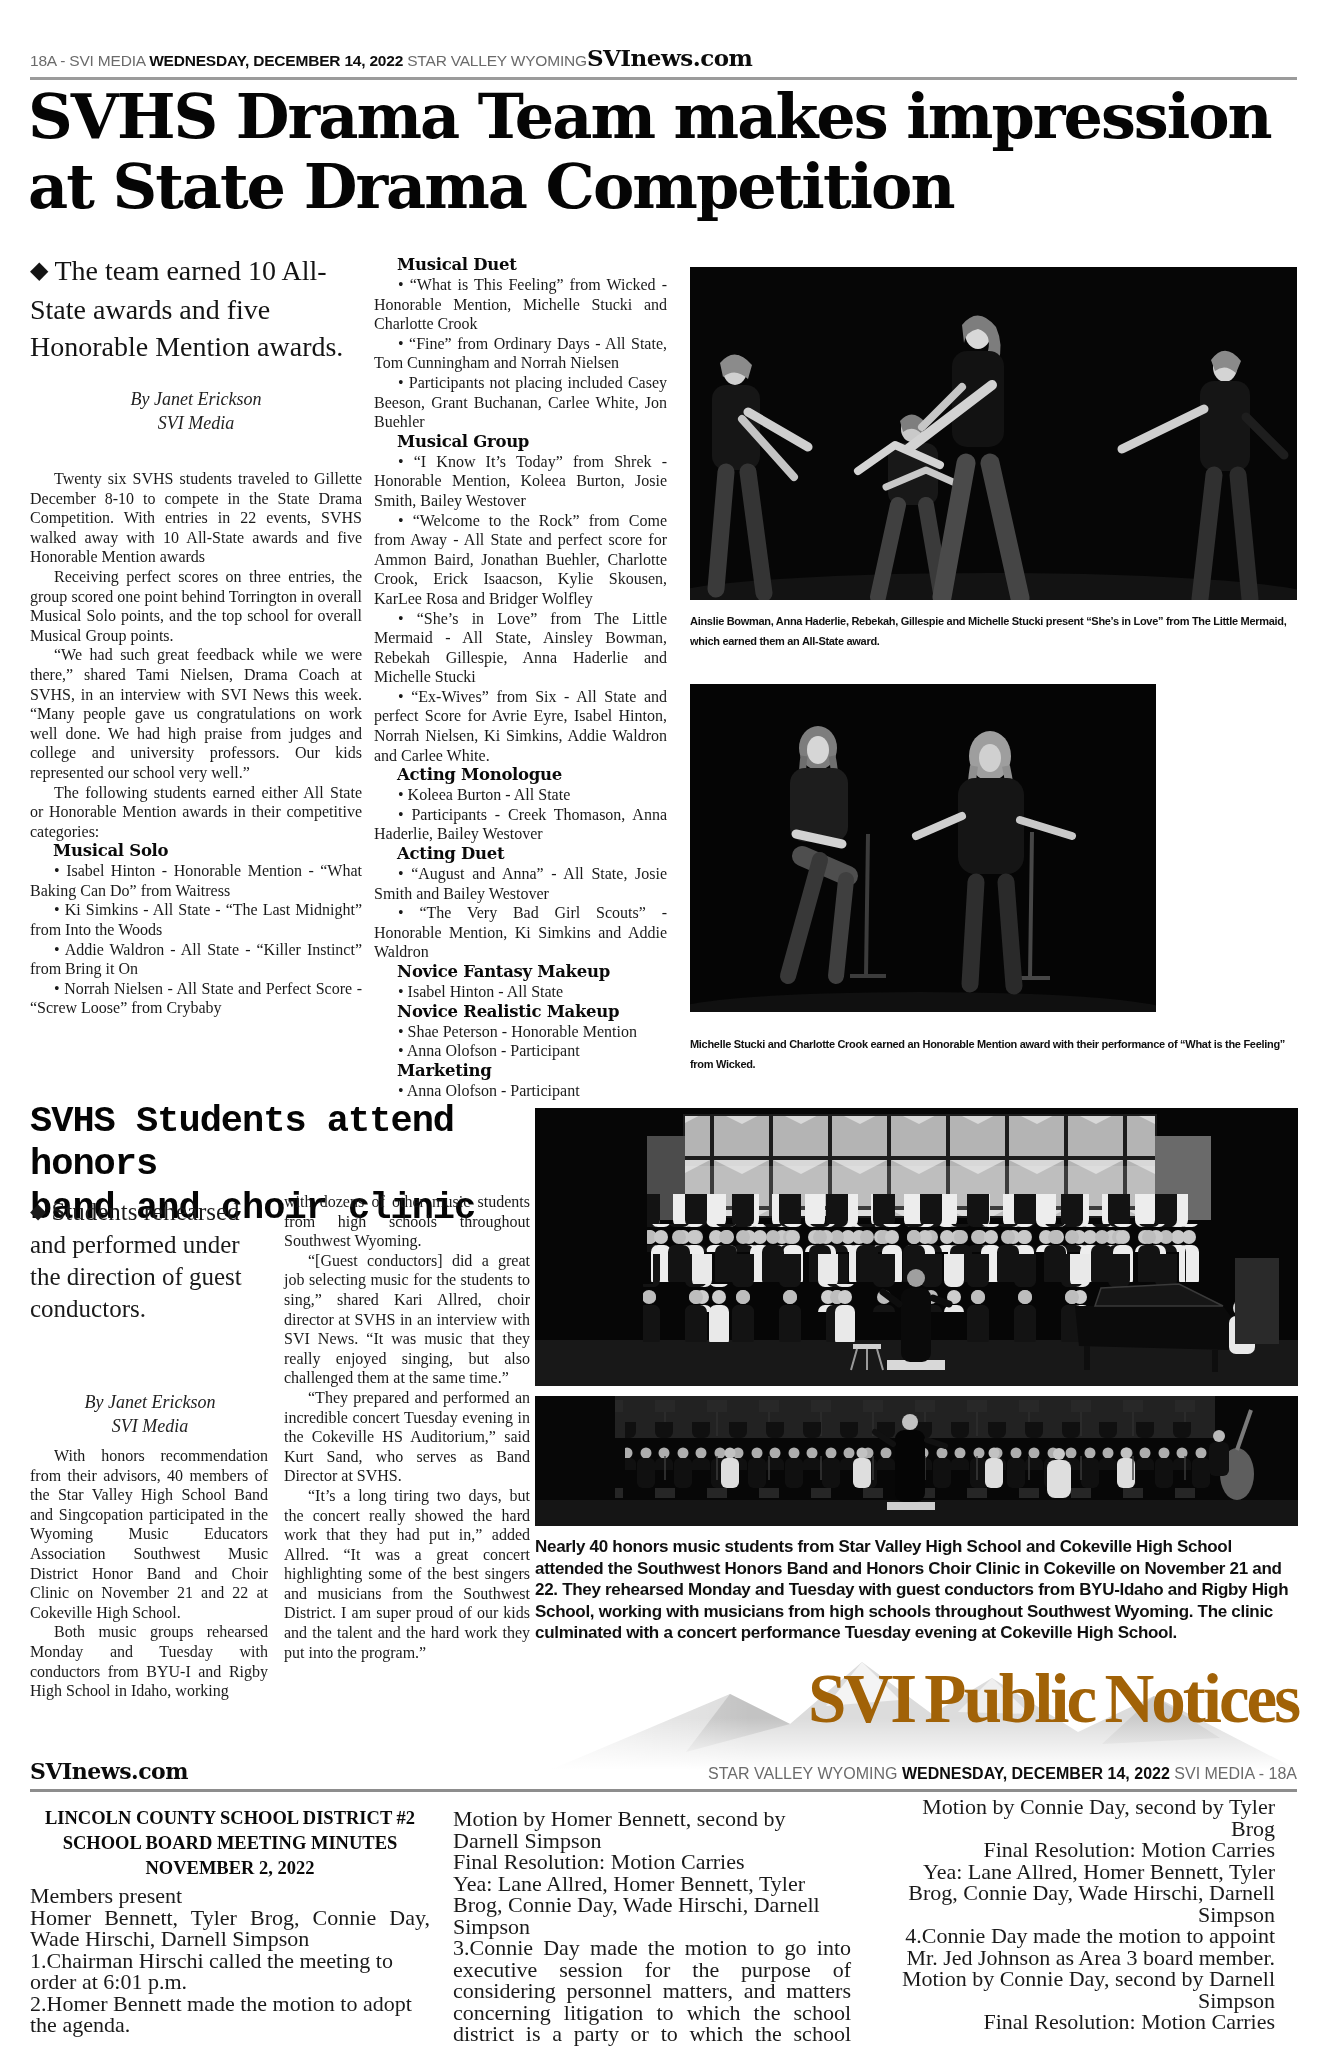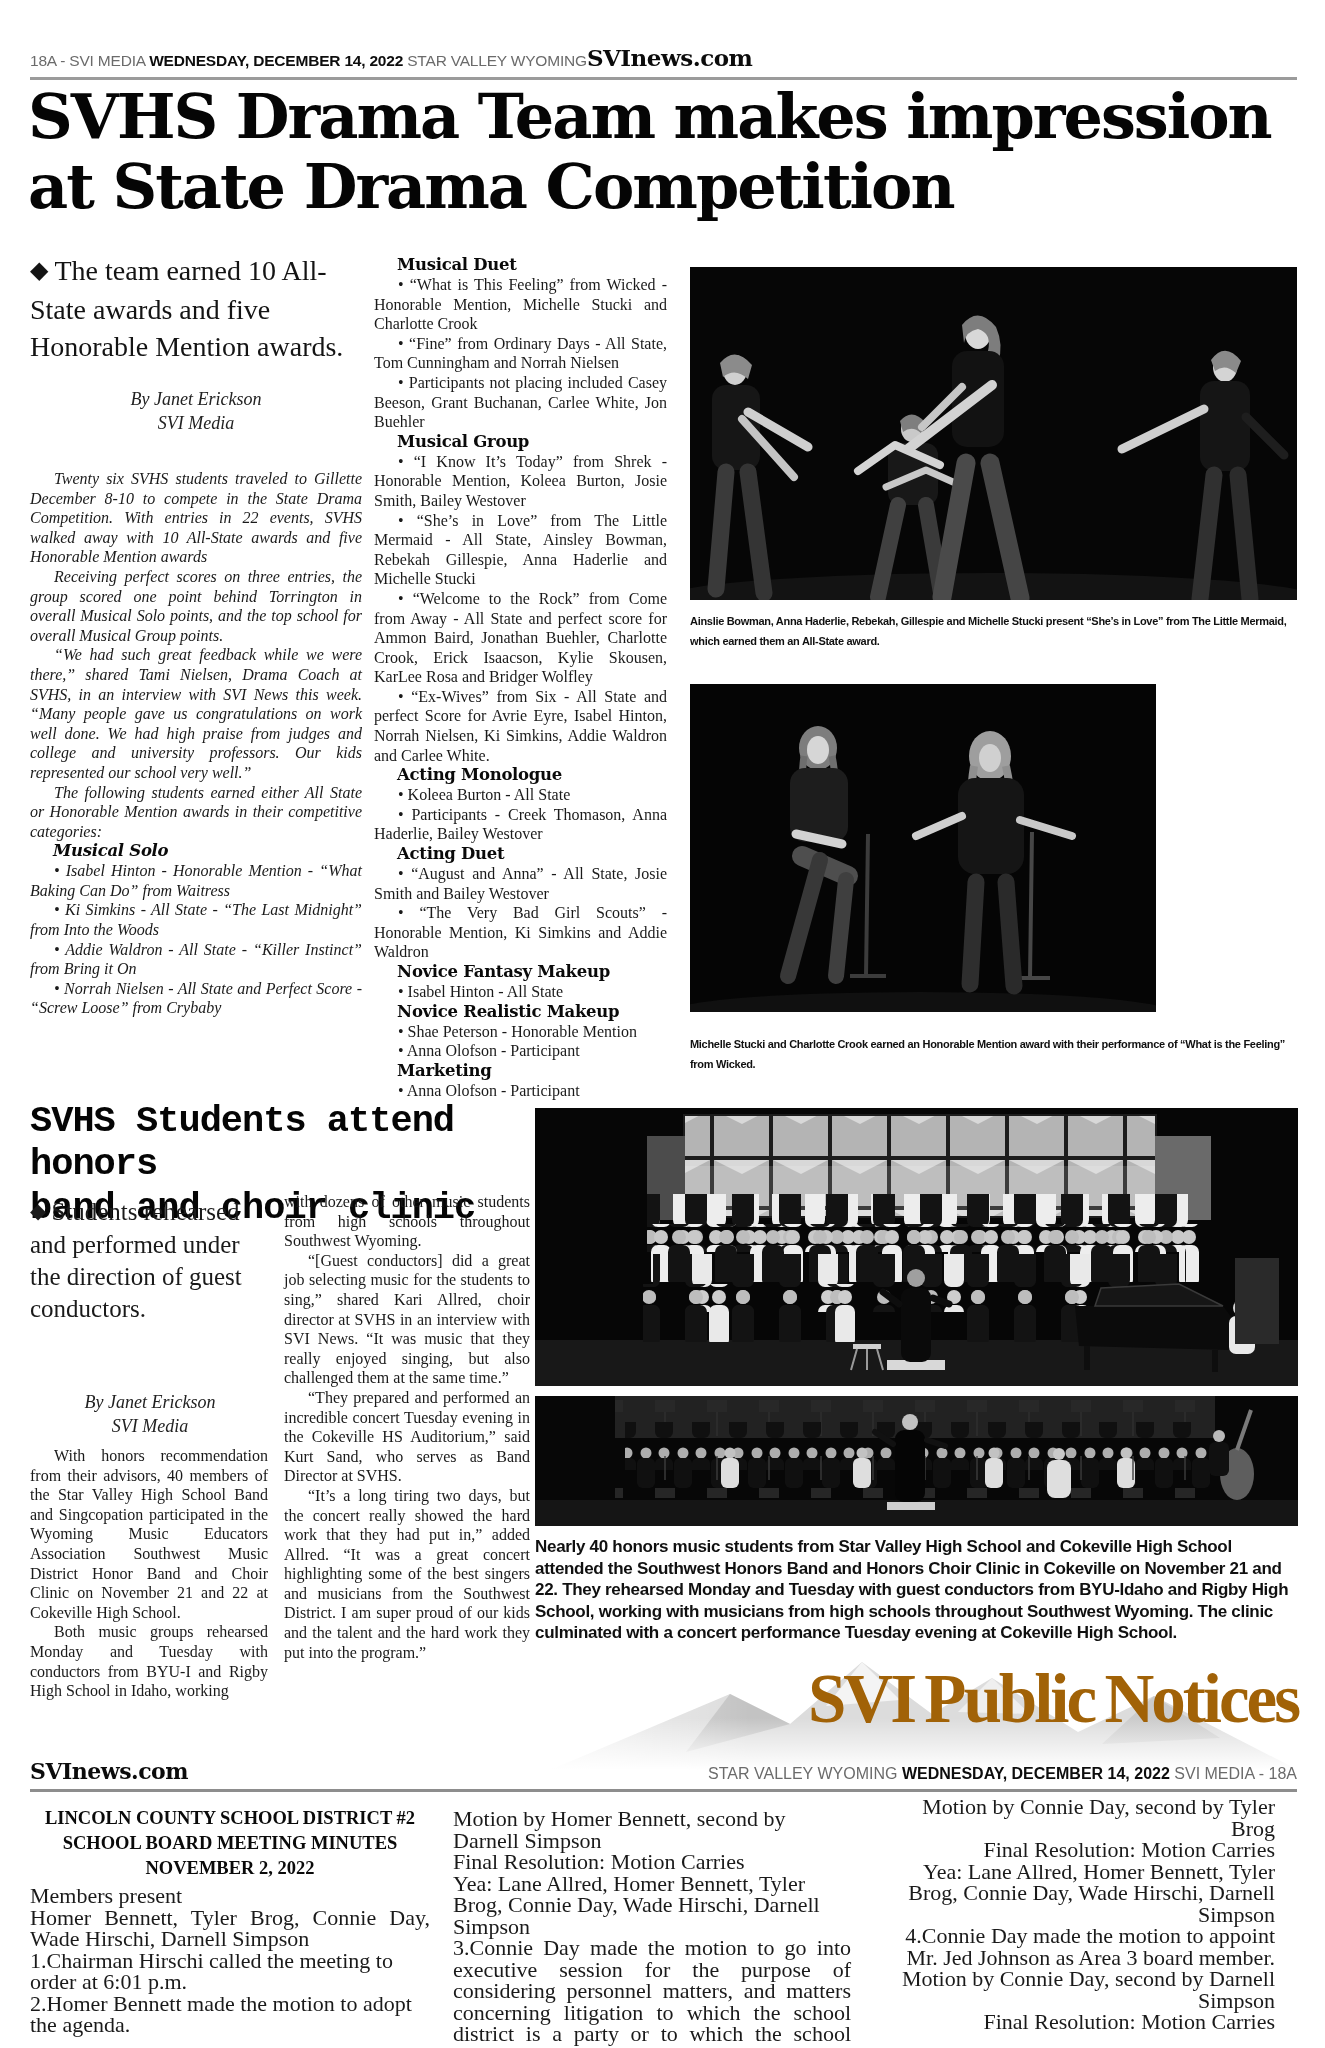--- a/index.html
+++ b/index.html
@@ -20,21 +20,21 @@
   .lede .dia{font-size:24px;position:relative;top:-2px;}
   .byline{text-align:center;font-style:italic;font-size:18px;line-height:24px;color:#222;}
   .bod{font-size:16px;line-height:19.6px;text-align:justify;}
   .bod p{margin:0;text-indent:1.5em;}
   .cat{font-family:"DejaVu Serif",serif;font-weight:bold;font-size:16.5px;line-height:20px;
        text-indent:1.4em;letter-spacing:-0.3px;color:#0a0a0a;}
   .li{margin:0;text-indent:1.1em;text-align:justify;font-size:16px;line-height:19.6px;}
   .li::before{content:"• ";}
   .col1{position:absolute;left:30px;top:252px;width:332px;}
   .col1 .byline{margin-top:22px;}
-  .col1 .bod{margin-top:34px;font-style:italic;}
+  .col1 .bod{margin-top:34px;}
   .col2{position:absolute;left:374px;top:255px;width:293px;}
   
   .ph{display:block;background:#000;}
   .cap{font-family:"Liberation Sans",sans-serif;font-weight:bold;font-size:11px;
        line-height:20px;letter-spacing:-0.3px;color:#101010;}
   .photo1{position:absolute;left:690px;top:267px;width:607px;height:333px;}
   .cap1{position:absolute;left:690px;top:611px;width:607px;}
   .photo2{position:absolute;left:690px;top:684px;width:466px;height:328px;}
   .cap2{position:absolute;left:690px;top:1034px;width:612px;}
   
@@ -108,22 +108,22 @@
     </div>
   </div>
 
   <div class="col2 bod">
     <div class="cat">Musical Duet</div>
     <p class="li">“What is This Feeling”  from  Wicked - Honorable Mention, Michelle Stucki and Charlotte Crook</p>
     <p class="li">“Fine” from Ordinary Days - All State, Tom Cunningham and Norrah Nielsen</p>
     <p class="li">Participants not placing included Casey Beeson, Grant Buchanan, Carlee White, Jon Buehler</p>
     <div class="cat">Musical Group</div>
     <p class="li">“I Know It’s Today” from Shrek - Honorable Mention, Koleea Burton, Josie Smith, Bailey Westover</p>
+    <p class="li">“Welcome to the Rock” from Come from Away - All State and  perfect score for Ammon Baird, Jonathan Buehler, Charlotte Crook, Erick Isaacson, Kylie Skousen, KarLee Rosa and Bridger Wolfley</p>
     <p class="li">“She’s in Love” from The Little Mermaid - All State, Ainsley Bowman, Rebekah Gillespie, Anna Haderlie and Michelle Stucki</p>
-    <p class="li">“Welcome to the Rock” from Come from Away - All State and  perfect score for Ammon Baird, Jonathan Buehler, Charlotte Crook, Erick Isaacson, Kylie Skousen, KarLee Rosa and Bridger Wolfley</p>
     <p class="li">“Ex-Wives” from Six - All State and perfect Score for  Avrie Eyre, Isabel Hinton, Norrah Nielsen, Ki Simkins, Addie Waldron and Carlee White.</p>
     <div class="cat">Acting Monologue</div>
     <p class="li">Koleea Burton - All State</p>
     <p class="li">Participants - Creek Thomason, Anna Haderlie, Bailey Westover</p>
     <div class="cat">Acting Duet</div>
     <p class="li">“August and Anna” - All State, Josie Smith and Bailey Westover</p>
     <p class="li">“The Very Bad Girl Scouts” - Honorable Mention, Ki Simkins and Addie Waldron</p>
     <div class="cat">Novice Fantasy Makeup</div>
     <p class="li">Isabel Hinton - All State</p>
     <div class="cat">Novice Realistic Makeup</div>

